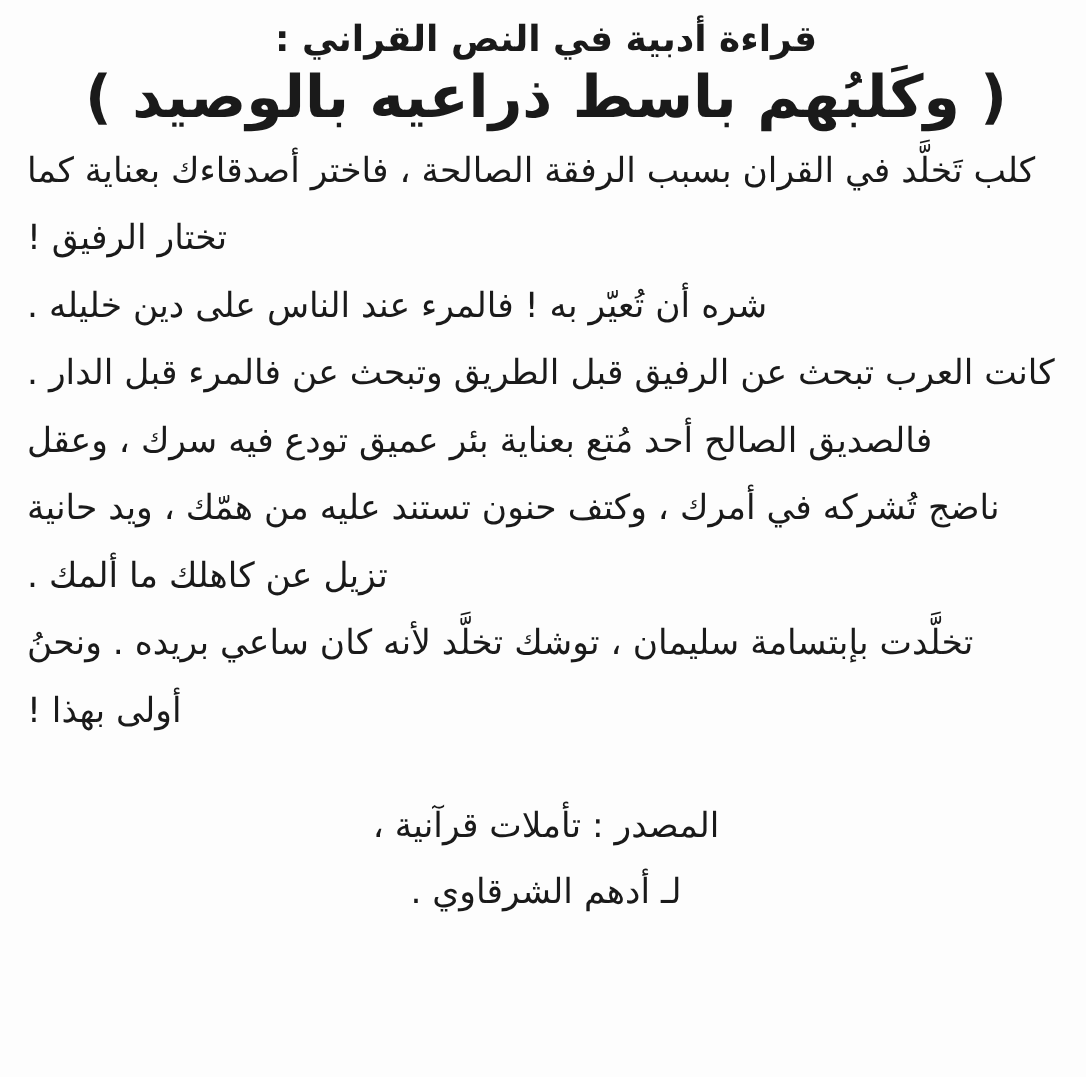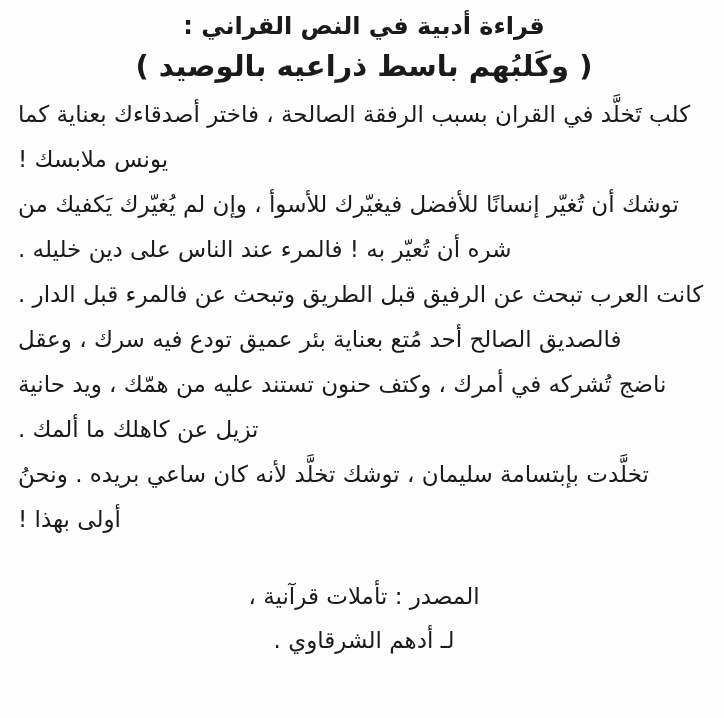--- a/index.html
+++ b/index.html
@@ -23,21 +23,21 @@
   .header {
     text-align: center;
   }
   .title {
     font-size: 24px;
     font-weight: 700;
     line-height: 36px;
     letter-spacing: 0;
   }
   .verse {
-    font-size: 29px;
+    font-size: 39px;
     font-weight: 700;
     line-height: 44px;
   }
   .body-text {
     margin-top: 4px;
     font-size: 23px;
     font-weight: 400;
     text-align: left;
     line-height: 45px;
   }
@@ -59,22 +59,21 @@
 <body>
 
 <div class="page">
   <div class="header">
     <div class="title">قراءة أدبية في النص القراني :</div>
     <div class="verse">( وكَلبُهم باسط ذراعيه بالوصيد )</div>
   </div>
 
   <div class="body-text">
     <div class="body-line">كلب تَخلَّد في القران بسبب الرفقة الصالحة ، فاختر أصدقاءك بعناية كما</div>
-    <div class="body-line">يونس ملابسك !</div>
-    <div class="body-line">توشك أن تُغيّر إنسانًا للأفضل فيغيّرك للأسوأ ، وإن لم يُغيّرك يَكفيك من</div>
+    <div class="body-line">تختار الرفيق !</div>
     <div class="body-line">شره أن تُعيّر به ! فالمرء عند الناس على دين خليله .</div>
     <div class="body-line">كانت العرب تبحث عن الرفيق قبل الطريق وتبحث عن فالمرء قبل الدار .</div>
     <div class="body-line">فالصديق الصالح أحد مُتع بعناية بئر عميق تودع فيه سرك ، وعقل</div>
     <div class="body-line">ناضج تُشركه في أمرك ، وكتف حنون تستند عليه من همّك ، ويد حانية</div>
     <div class="body-line">تزيل عن كاهلك ما ألمك .</div>
     <div class="body-line">تخلَّدت بإبتسامة سليمان ، توشك تخلَّد لأنه كان ساعي بريده . ونحنُ</div>
     <div class="body-line">أولى بهذا !</div>
   </div>
 
   <div class="source">

